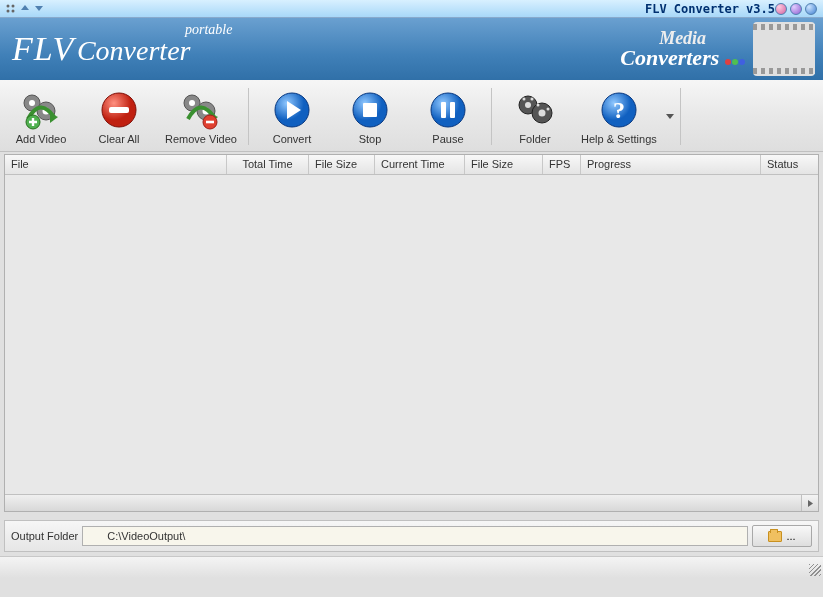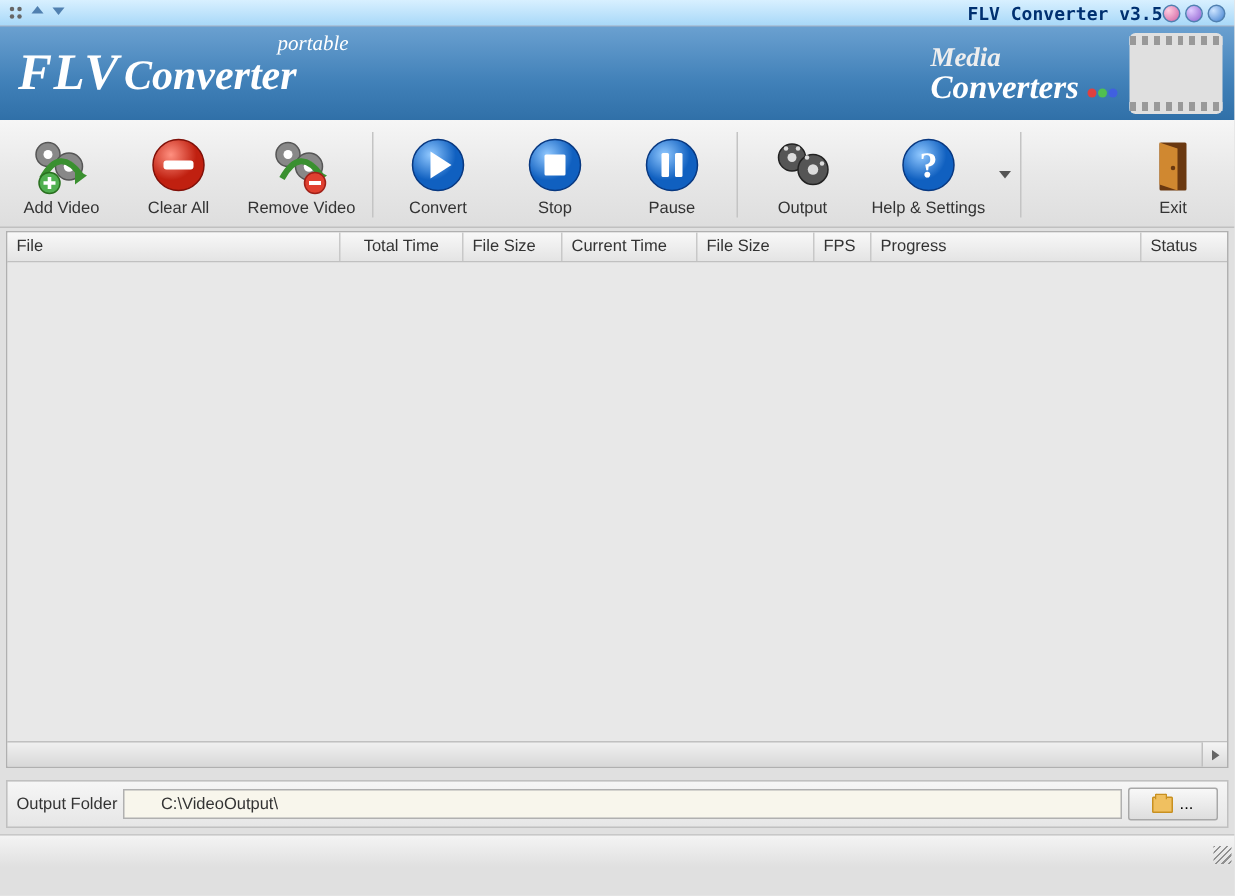--- a/index.html
+++ b/index.html
@@ -38,21 +38,21 @@
   height: 62px;
   background: linear-gradient(to bottom, #6aa0d0 0%, #4080b8 60%, #3070a8 100%);
   display: flex;
   align-items: center;
   position: relative;
   padding-left: 12px;
 }
 .banner-logo {
   color: #ffffff;
   font-family: Georgia, serif;
-  font-weight: bold;
+  font-weight: normal;
   font-style: italic;
   white-space: nowrap;
   text-align: center;
 }
 .banner-logo .flv { font-size: 34px; letter-spacing: 1px; }
 .banner-logo .conv { font-size: 28px; }
 .banner-portable {
   position: absolute;
   top: 4px;
   left: 185px;
@@ -66,21 +66,21 @@
   right: 8px;
   top: 4px;
   display: flex;
   align-items: center;
 }
 .brand {
   color: #fff;
   font-family: Georgia, serif;
   font-style: italic;
   font-weight: bold;
-  text-align: left;
+  text-align: center;
   line-height: 1;
   margin-left: 44px;
 }
 .brand .m { font-size: 18px; color:#eee; }
 .brand .c { font-size: 22px; }
 .brand .dots { display:inline-block; margin-left:2px; }
 .bdot { display:inline-block; width:6px; height:6px; border-radius:50%; margin-left:1px; vertical-align:middle;}
 .bdot.r{background:#e04040;} .bdot.g{background:#50c050;} .bdot.b{background:#4060e0;}
 .filmstrip {
   width: 62px; height: 54px;
@@ -341,48 +341,36 @@
           <circle cx="14" cy="16" r="9" fill="#555" stroke="#222"></circle>
             <circle cx="14" cy="16" r="3" fill="#ddd"></circle>
           <circle cx="28" cy="24" r="10" fill="#555" stroke="#222"></circle>
             <circle cx="28" cy="24" r="3.5" fill="#ddd"></circle>
           <circle cx="10" cy="10" r="1.5" fill="#ddd"></circle>
             <circle cx="18" cy="10" r="1.5" fill="#ddd"></circle>
           <circle cx="24" cy="16" r="1.5" fill="#ddd"></circle>
             <circle cx="34" cy="20" r="1.5" fill="#ddd"></circle>
         </svg>
       </div>
-      <span class="lbl">Output</span>
+      <span class="lbl">Folder</span>
     </div>
     <div class="tb-btn">
       <div class="tb-icon">
         <svg width="42" height="42" viewBox="0 0 42 42">
           <circle cx="21" cy="21" r="17" fill="url(#gblue)" stroke="#083880"></circle>
           <text x="21" y="29" font-size="24" font-weight="bold" fill="#fff" text-anchor="middle" font-family="Georgia">?</text>
         </svg>
       </div>
       <span class="lbl">Help &amp; Settings</span>
     </div>
     <div class="dropdown-caret">
       <div class="caret"></div>
     </div>
   </div>
   <div class="tb-sep"></div>
-  <div class="tb-group" style="margin-left:auto;">
-    <div class="tb-btn">
-      <div class="tb-icon">
-        <svg width="42" height="42" viewBox="0 0 42 42">
-          <rect x="12" y="6" width="18" height="32" fill="#6a3810" rx="1"></rect>
-          <path d="M12 6 L24 10 L24 38 L12 34 Z" fill="#d08830"></path>
-          <circle cx="21" cy="23" r="1.5" fill="#6a3810"></circle>
-        </svg>
-      </div>
-      <span class="lbl">Exit</span>
-    </div>
-  </div>
 </div>
 
 <div class="listview">
   <div class="lv-header">
     <div class="lv-col" style="width:222px">File</div>
     <div class="lv-col" style="width:82px;text-align:center">Total Time</div>
     <div class="lv-col" style="width:66px">File Size</div>
     <div class="lv-col" style="width:90px">Current Time</div>
     <div class="lv-col" style="width:78px">File Size</div>
     <div class="lv-col" style="width:38px">FPS</div>

